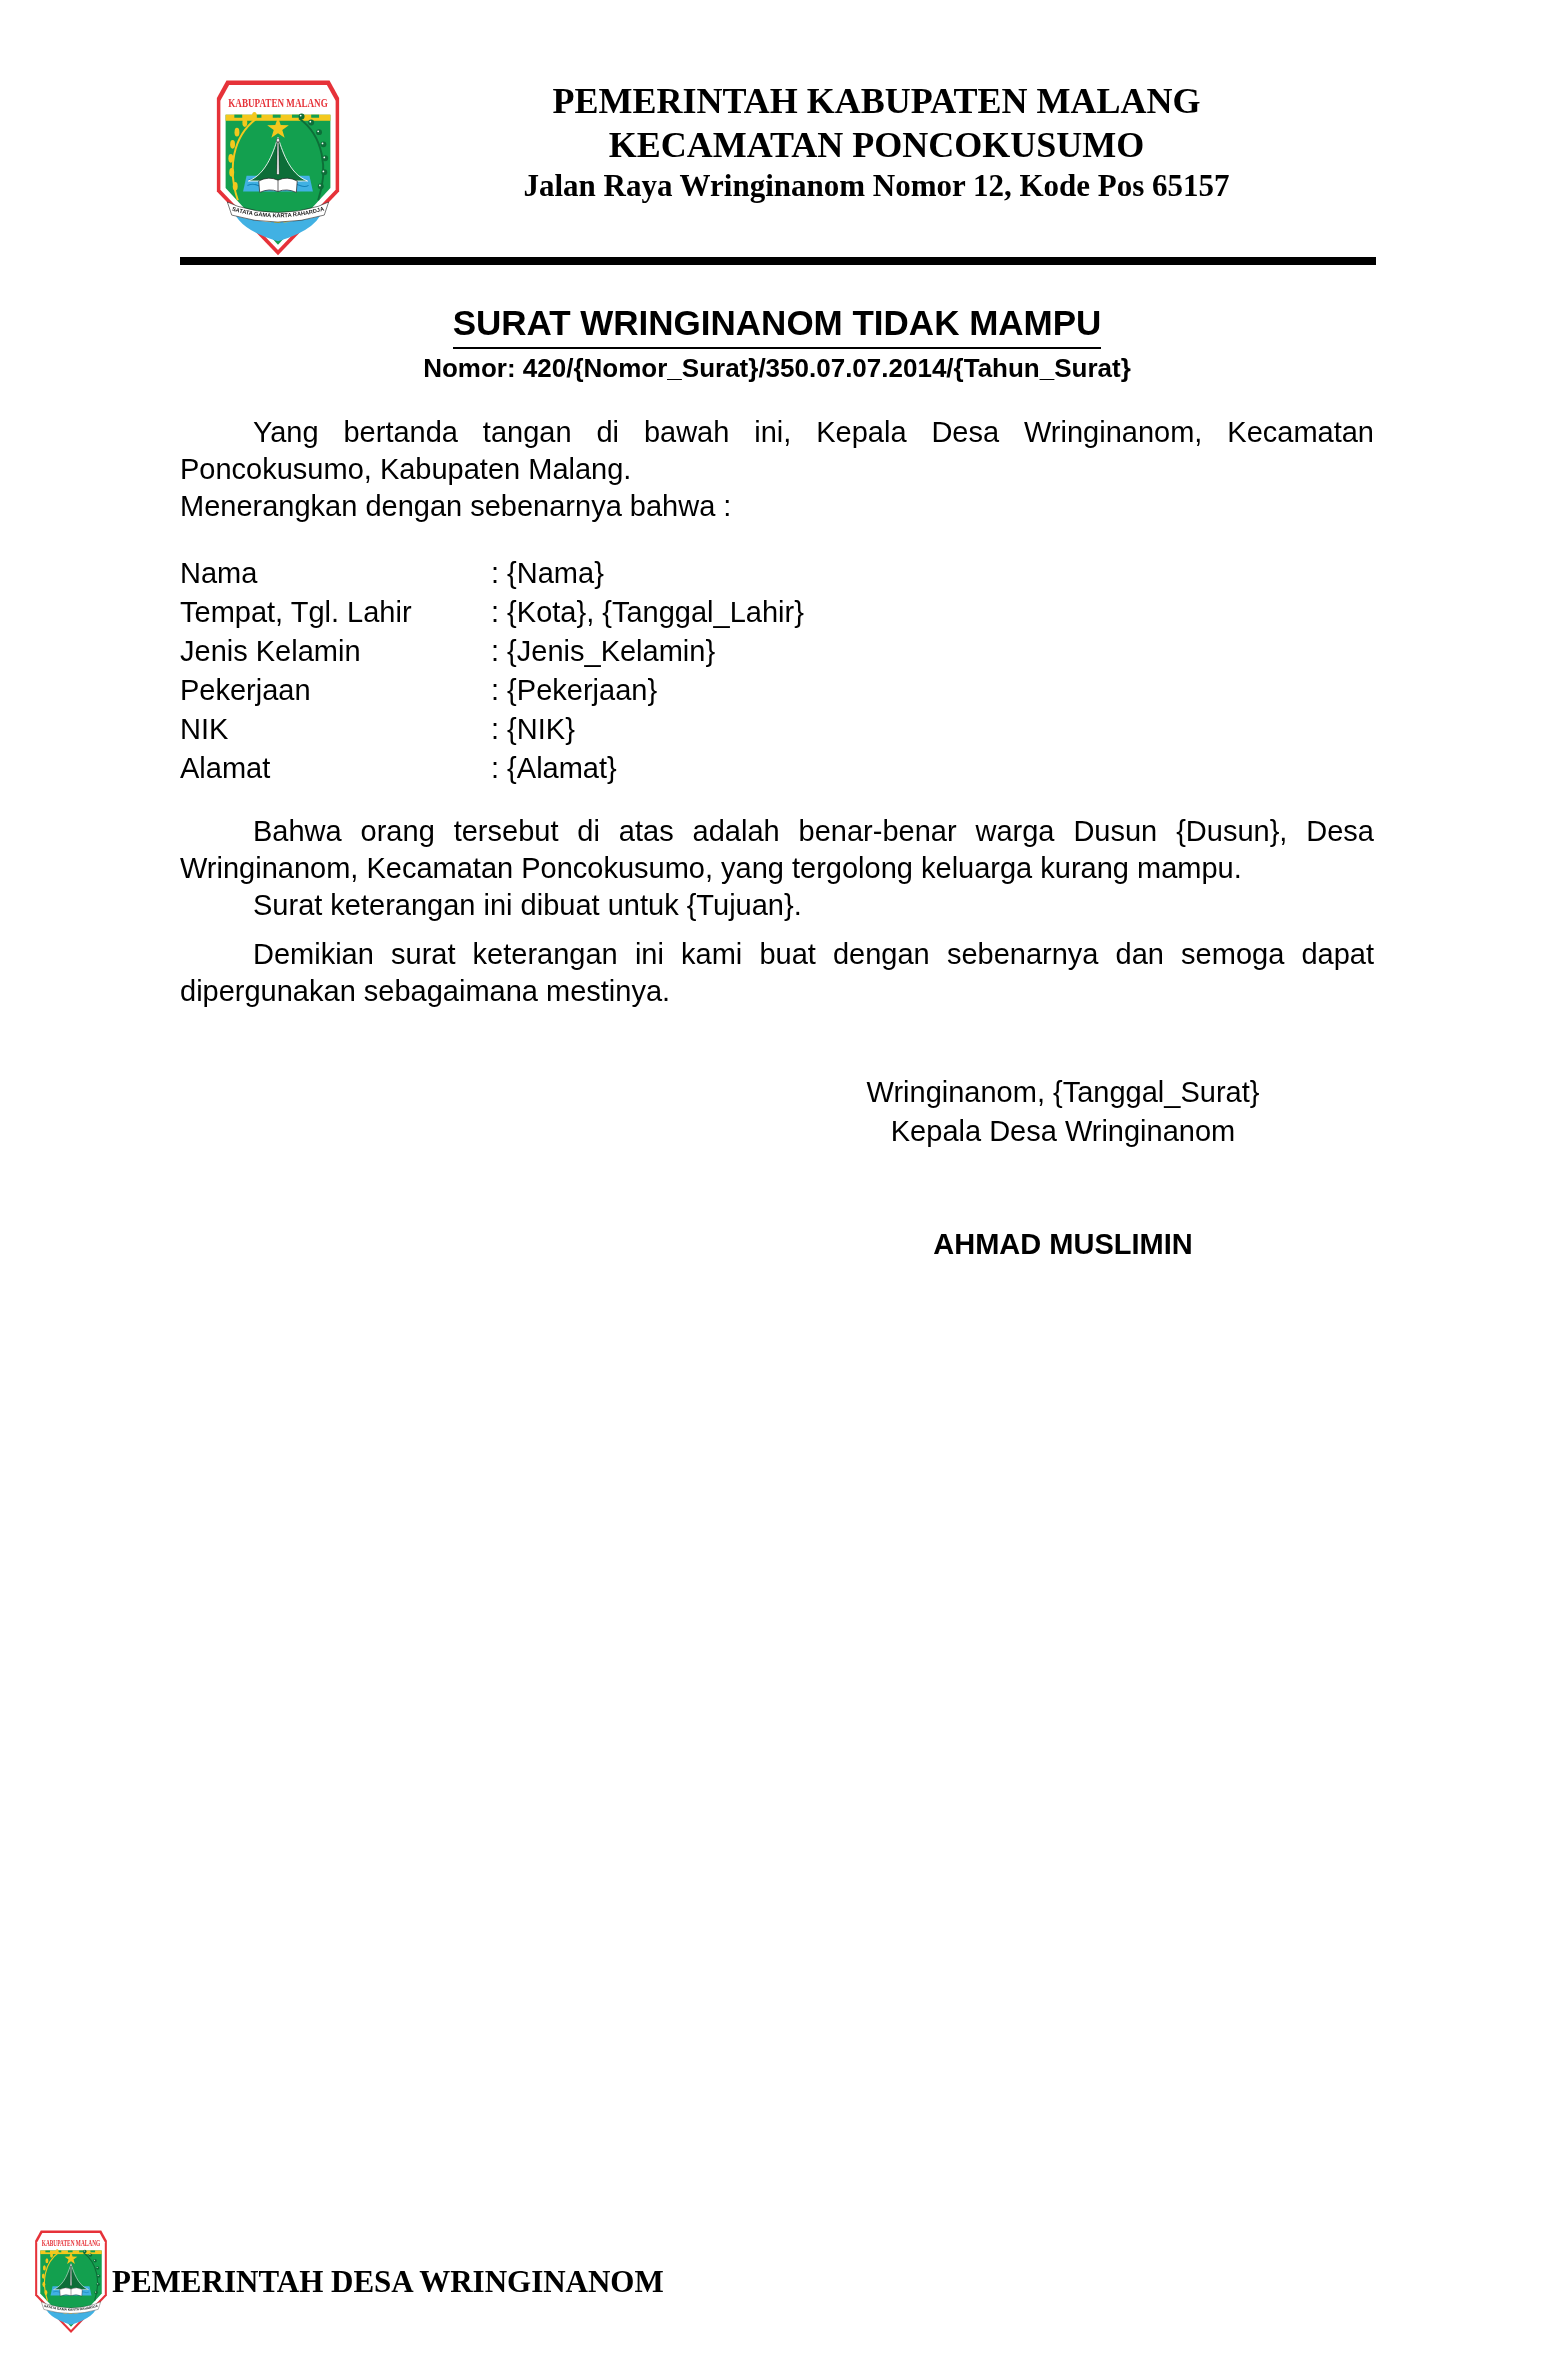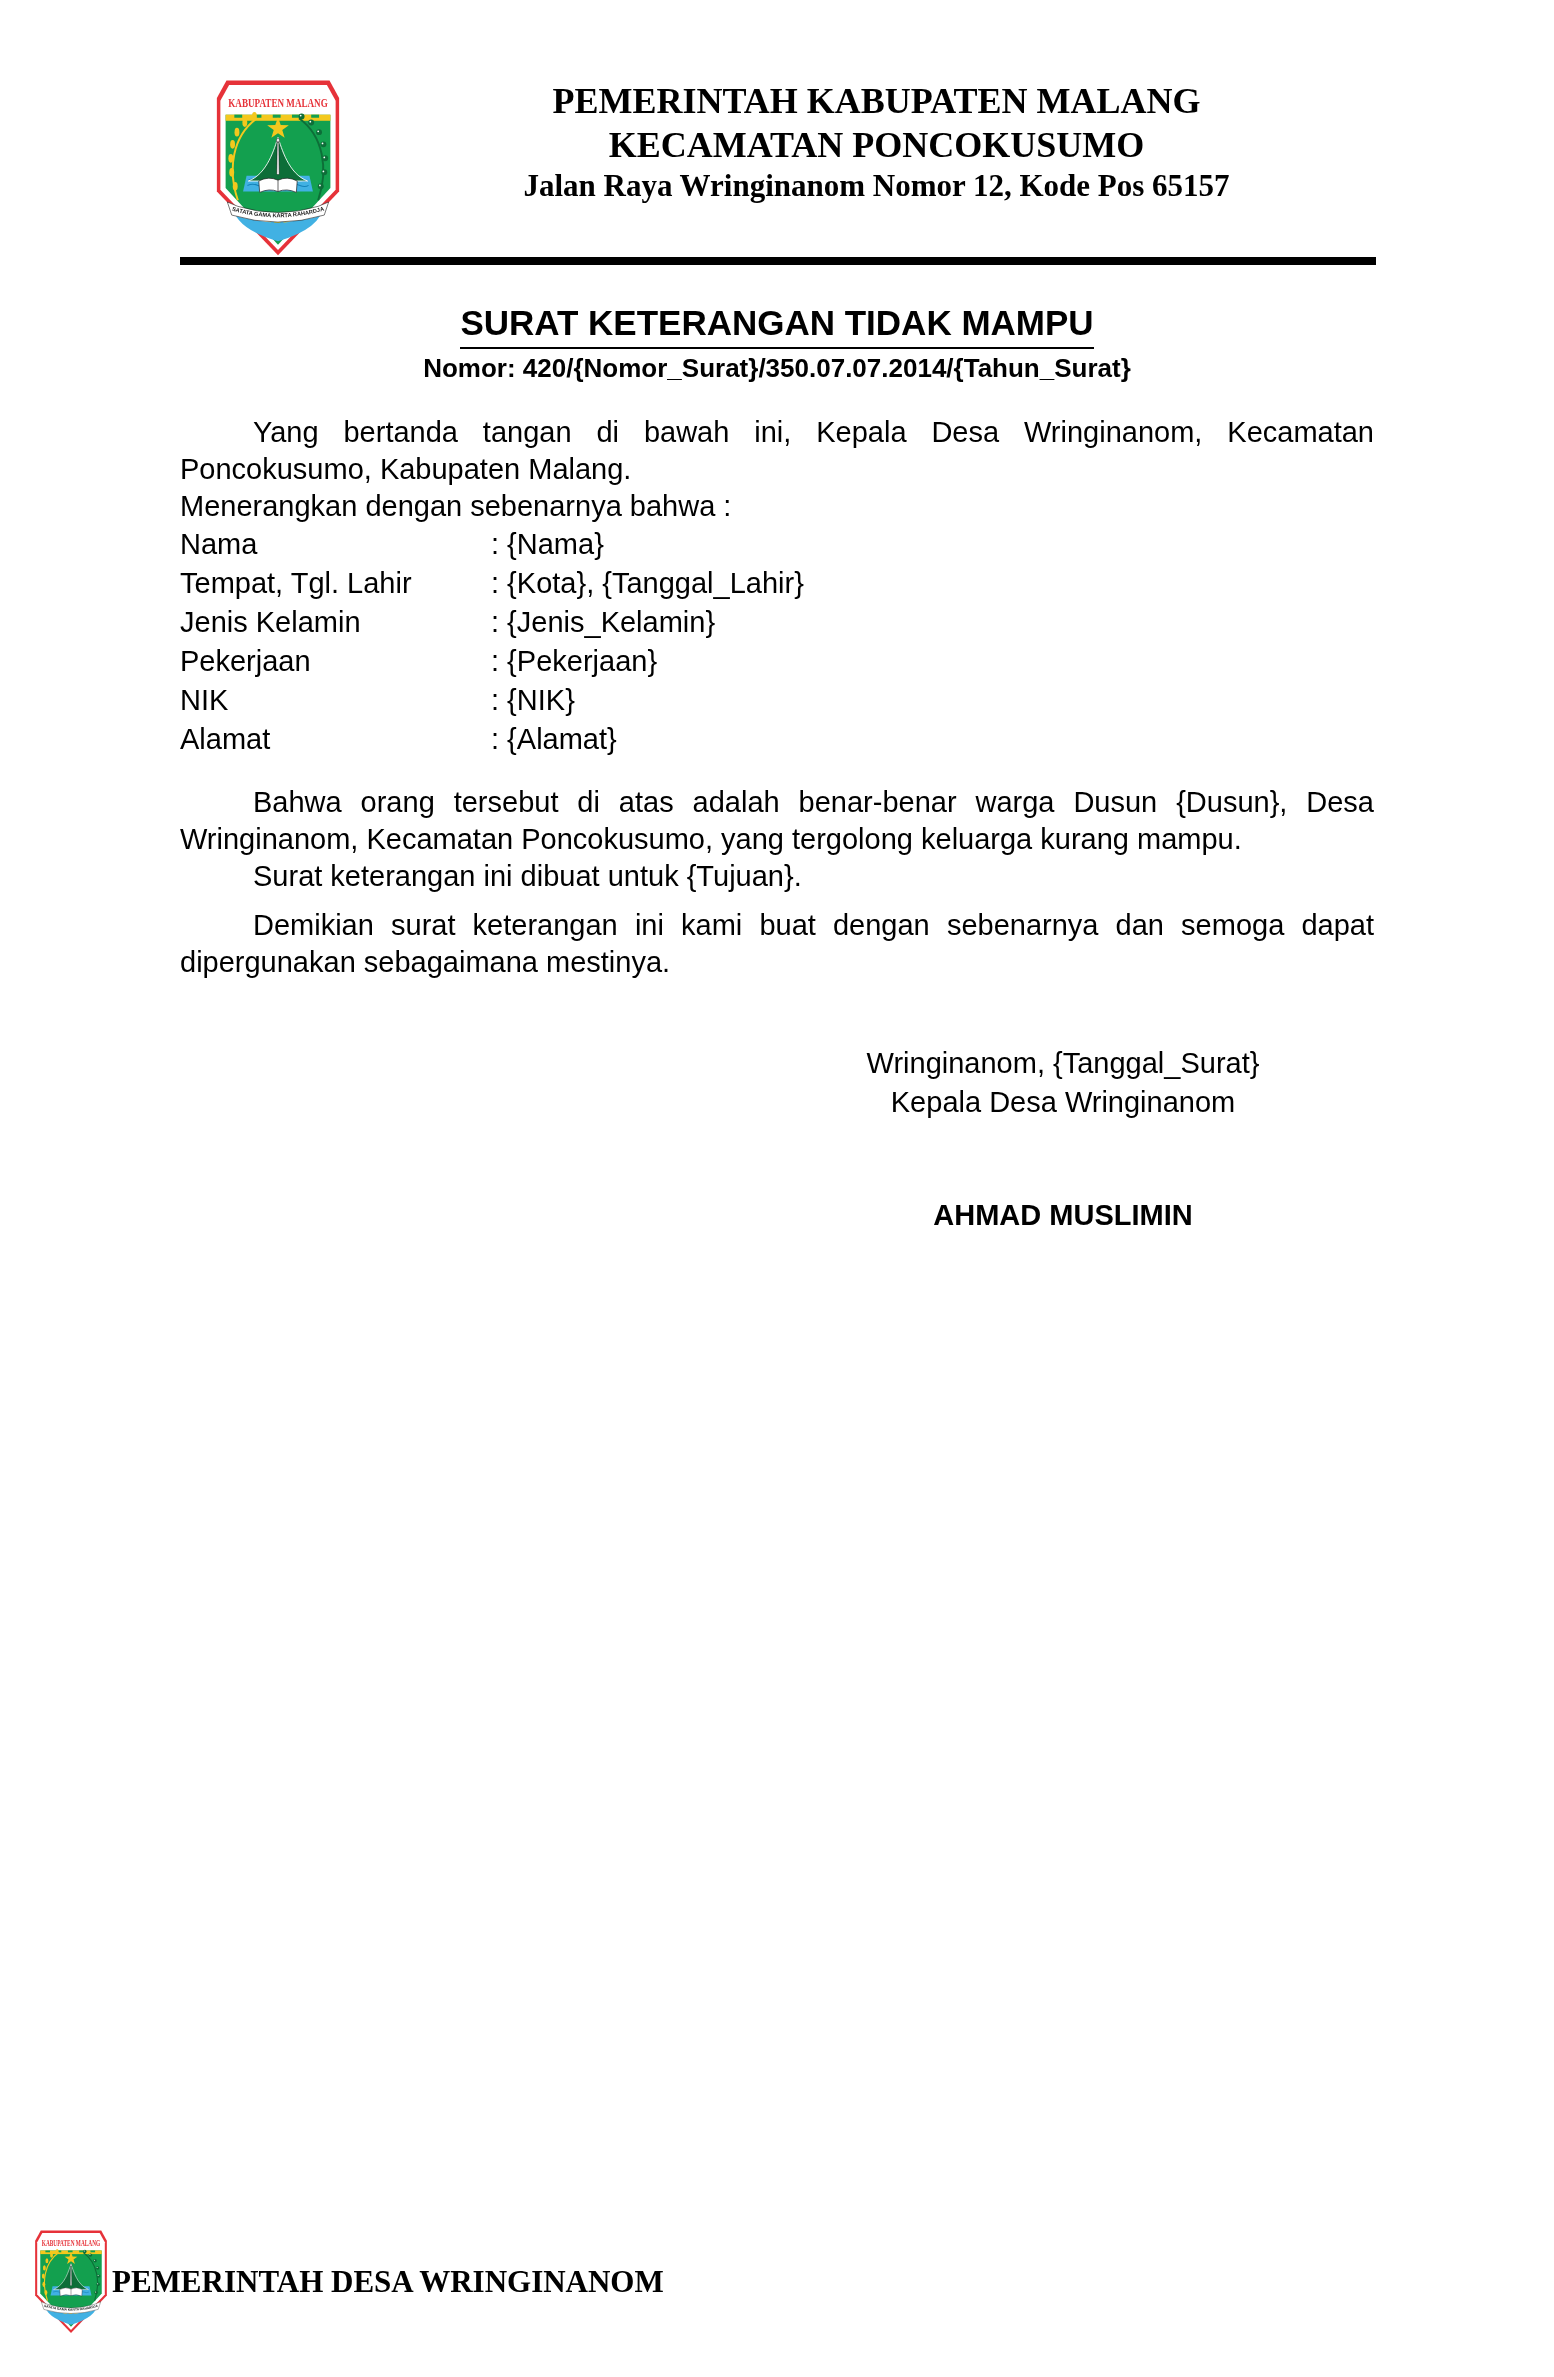--- a/index.html
+++ b/index.html
@@ -36,21 +36,21 @@
   .doc-title{
     display:inline-block;
     font-size:35px;line-height:42px;font-weight:bold;
     border-bottom:2.7px solid var(--ink);padding-bottom:2.7px;
     letter-spacing:0px;white-space:nowrap;
   }
   .doc-number{font-size:26px;line-height:38px;font-weight:bold;white-space:nowrap;}
   p.justified{text-align:justify;}
   .indent{text-indent:73px;}
   .opening{margin-top:27.4px;}
-  .fields{line-height:39px;}
+  .fields{margin-top:29px;line-height:39px;}
   .field-row{display:flex;}
   .f-label{width:311px;flex:0 0 311px;}
   .f-value{flex:1;}
   .statement{margin-top:25px;}
   .closing{margin-top:12px;}
   
   .signature{margin-top:63px;margin-left:auto;width:622px;text-align:center;line-height:39px;}
   .sig-name{margin-top:74px;font-weight:bold;}
   
   .footer{position:absolute;left:30px;top:2229px;display:flex;align-items:center;}
@@ -158,21 +158,21 @@
     <div class="hdr-line">PEMERINTAH KABUPATEN MALANG</div>
     <div class="hdr-line">KECAMATAN PONCOKUSUMO</div>
     <div class="hdr-address">Jalan Raya Wringinanom Nomor 12, Kode Pos 65157</div>
   </div>
 
   <div class="rule"></div>
 
   <div class="content">
 
     <div class="title-block">
-      <span class="doc-title">SURAT KETERANGAN TIDAK MAMPU</span>
+      <span class="doc-title">SURAT WRINGINANOM TIDAK MAMPU</span>
       <div class="doc-number">Nomor: 420/{Nomor_Surat}/350.07.07.2014/{Tahun_Surat}</div>
     </div>
 
     <p class="justified indent opening">Yang bertanda tangan di bawah ini, Kepala Desa Wringinanom, Kecamatan Poncokusumo, Kabupaten Malang.</p>
     <p class="justified">Menerangkan dengan sebenarnya bahwa :</p>
 
     <div class="fields">
       <div class="field-row">
         <span class="f-label">Nama</span>
         <span class="f-value">: {Nama}</span>

